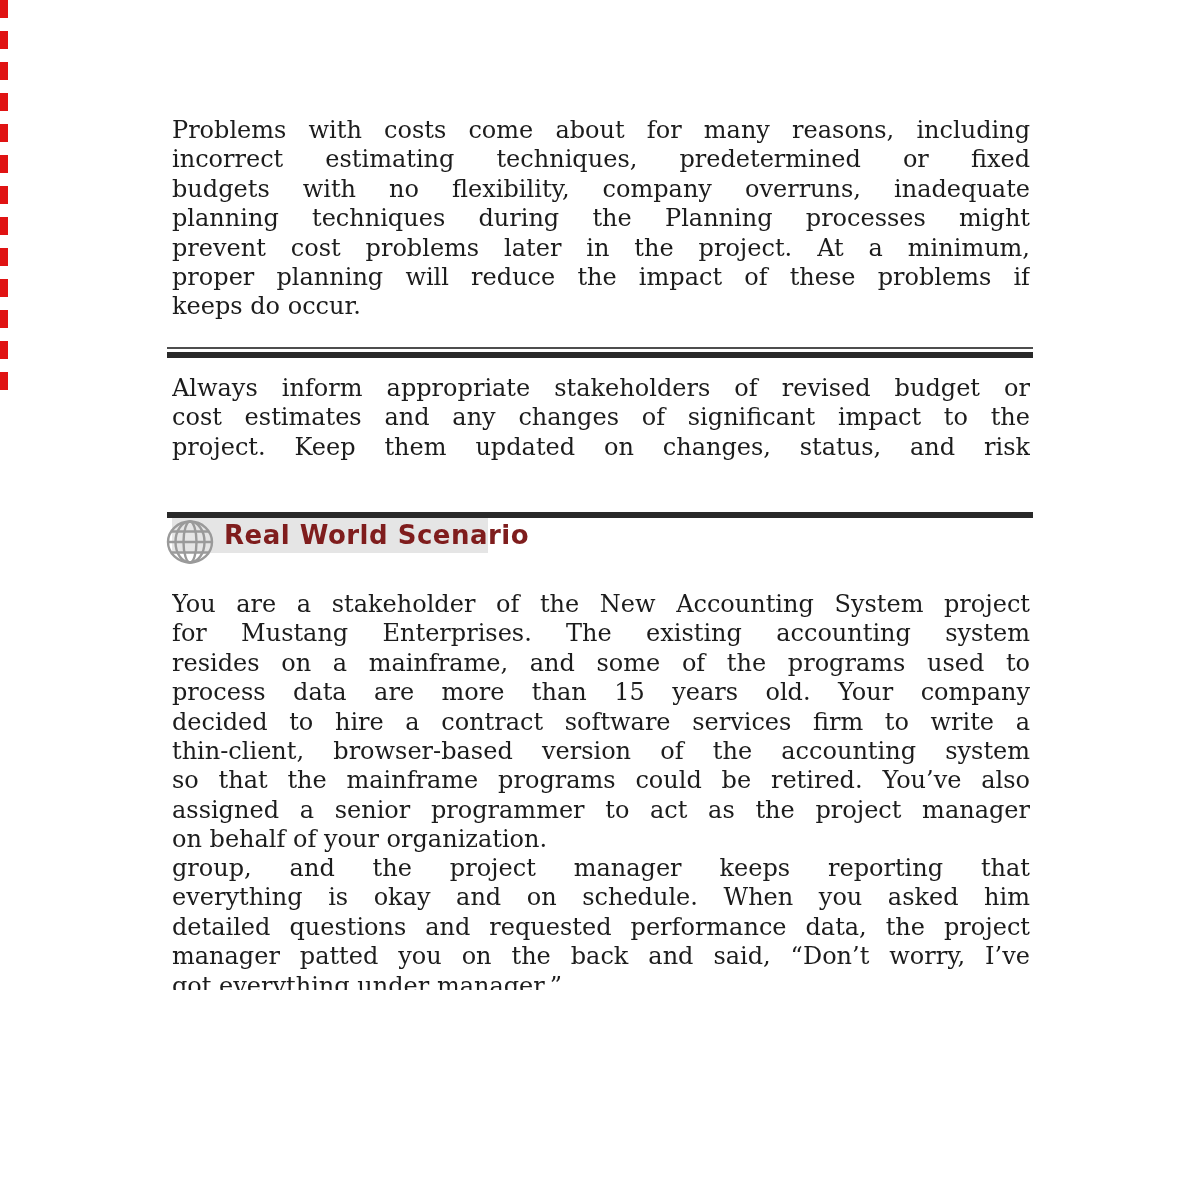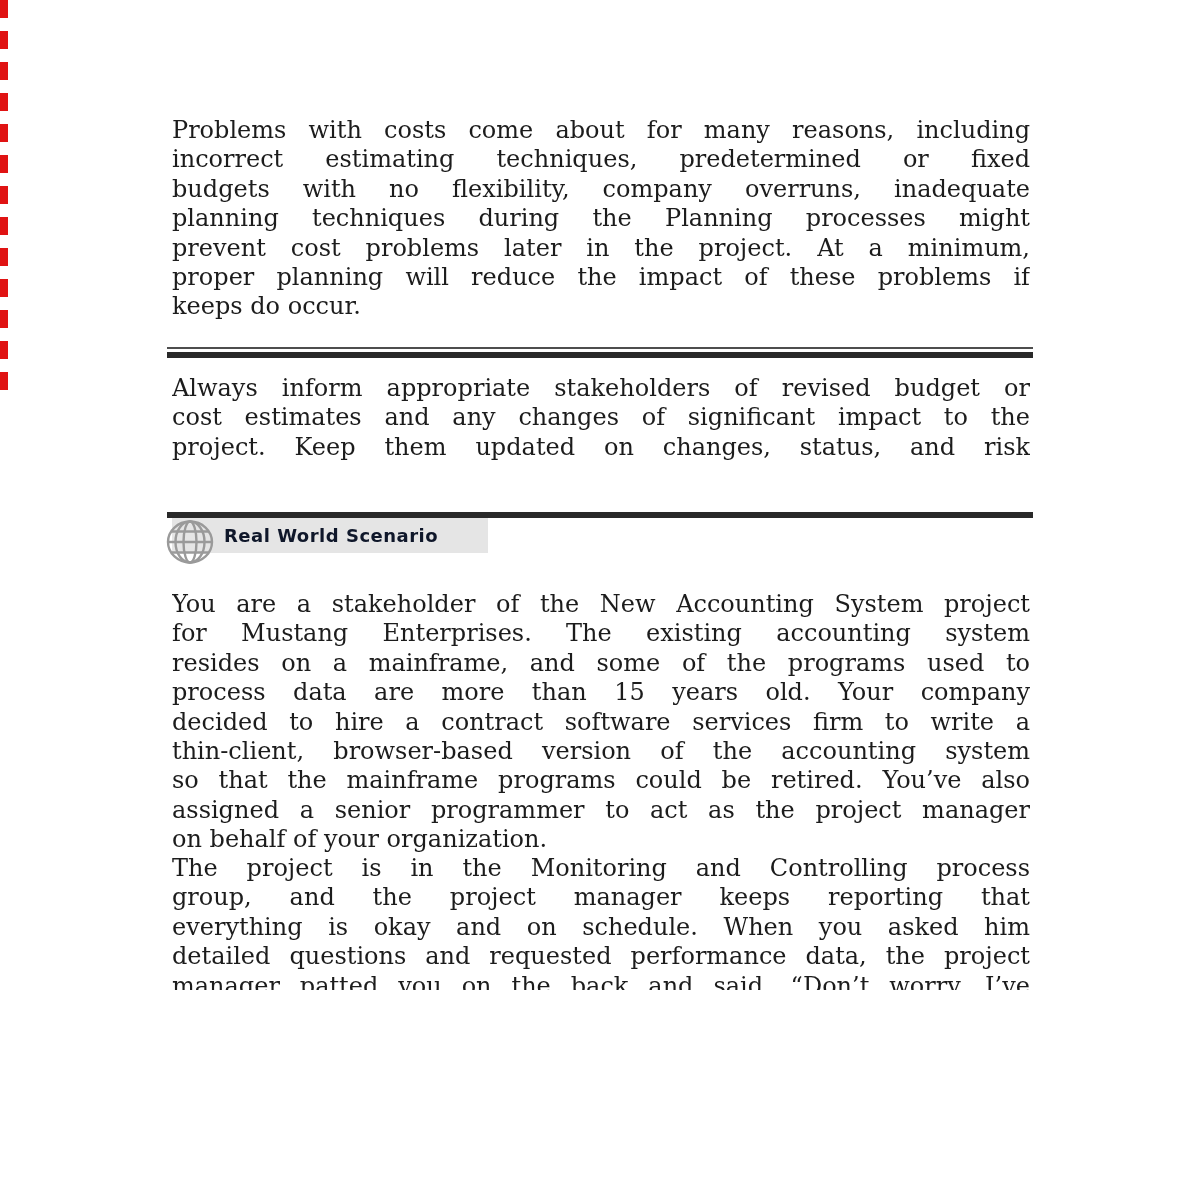--- a/index.html
+++ b/index.html
@@ -40,22 +40,22 @@
     border-top:6px solid #292929;
   }
   .badge{
     position:absolute;left:0;top:518px;width:316px;height:35px;
     background:#e5e5e5;
   }
   .badge .globe{position:absolute;left:-6px;top:1px;}
   .badge-label{
     display:block;margin-left:52px;line-height:35px;
     font-family:"DejaVu Sans","Liberation Sans",sans-serif;
-    font-weight:bold;font-size:18px;letter-spacing:0.5px;
-    color:#0f172a;white-space:nowrap;
+    font-weight:bold;font-size:26px;letter-spacing:0.5px;
+    color:#7f1d1d;white-space:nowrap;
   }
   .scenario-title{
     position:absolute;left:0;top:558px;width:858px;height:31px;
     font-size:26px;line-height:31px;white-space:nowrap;
   }
   .sp1{top:590px;}
   .sp2{top:854px;}
   .page-number{
     position:absolute;left:0;top:1118px;width:858px;
     font-size:26px;color:#4d7c0f;
@@ -111,21 +111,20 @@
         <div class="tline just">resides on a mainframe, and some of the programs used to</div>
         <div class="tline just">process data are more than 15 years old. Your company</div>
         <div class="tline just">decided to hire a contract software services firm to write a</div>
         <div class="tline just">thin-client, browser-based version of the accounting system</div>
         <div class="tline just">so that the mainframe programs could be retired. You’ve also</div>
         <div class="tline just">assigned a senior programmer to act as the project manager</div>
         <div class="tline">on behalf of your organization.</div>
       </div>
 
     <div class="para sp2">
-        <div class="tline just">The project is in the Monitoring and Controlling process</div>
         <div class="tline just">group, and the project manager keeps reporting that</div>
         <div class="tline just">everything is okay and on schedule. When you asked him</div>
         <div class="tline just">detailed questions and requested performance data, the project</div>
         <div class="tline just">manager patted you on the back and said, “Don’t worry, I’ve</div>
         <div class="tline">got everything under manager.”</div>
       </div>
 
     <div class="page-number">929</div>
   </div>
 </div>

